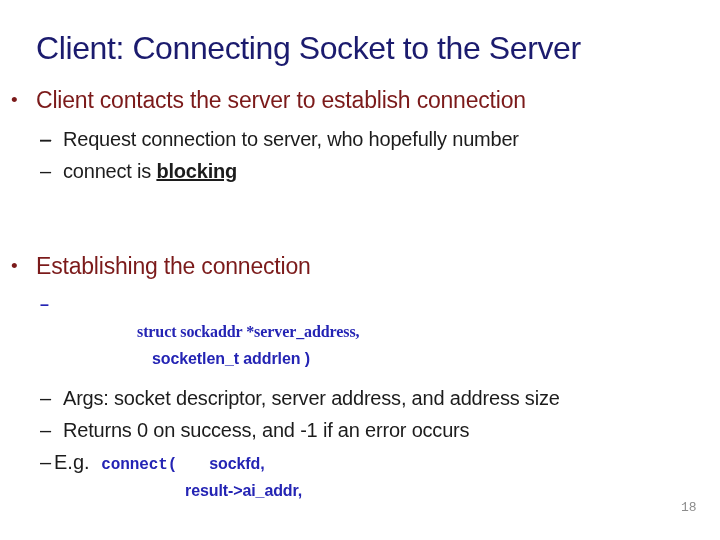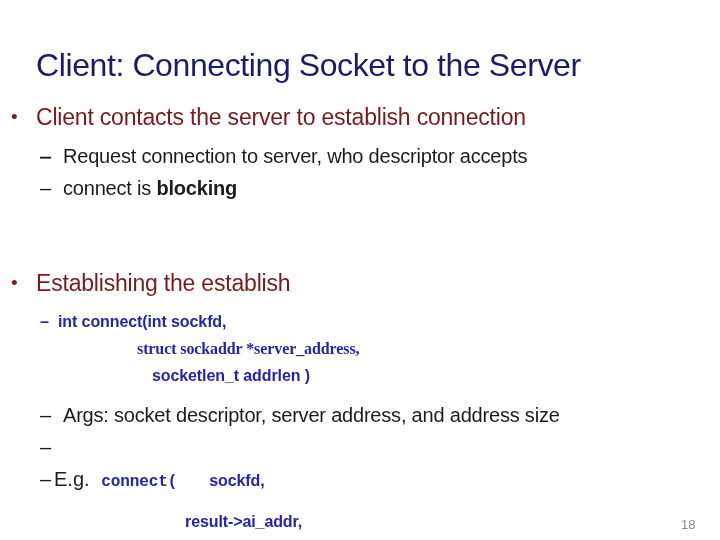--- a/index.html
+++ b/index.html
@@ -2,21 +2,21 @@
 <html><head>
 <meta charset="utf-8">
 <style>
   html, body { margin:0; padding:0; }
   body {
     width:720px; height:540px;
     background:#ffffff;
     font-family:"Liberation Sans", sans-serif;
     position:relative; overflow:hidden;
   }
-  .slide { position:absolute; inset:0; background:#ffffff;margin-top:17px; }
+  .slide { position:absolute; inset:0; background:#ffffff; }
 
   .title {
     position:absolute; left:36px; top:26px; width:660px;
     font-size:32px; line-height:44px; letter-spacing:-0.4px;
     color:#1B1B6E; white-space:nowrap;
   }
 
   .h1 {
     position:absolute; display:flex;
     color:#7B1A1A; font-size:23px; line-height:28px; letter-spacing:-0.2px;
@@ -28,45 +28,45 @@
 
   .sublist {
     position:absolute; list-style:none; margin:0; padding:0;
     color:#1C1C1C; font-size:20px; line-height:31.5px; letter-spacing:-0.2px;
     white-space:nowrap;
   }
   #list1 { left:40px; top:124px; }
   #list2 { left:40px; top:383px; }
   .sublist li { position:relative; padding-left:23px; }
   .sublist .marker { position:absolute; left:0; top:0; }
-  .em { font-weight:bold; }
+  .em { font-weight:bold; text-decoration:underline; }
 
   .code {
     font-weight:bold; color:#2424B4; font-size:16px; letter-spacing:-0.1px;
     white-space:nowrap;
   }
   .codeline { position:absolute; line-height:20px; }
   #code-l1 { left:40px; top:295px; padding-left:18px; }
   #code-l1 .marker { position:absolute; left:0; top:0; }
   #code-l2 { left:137px; top:322px;font-family:Liberation Serif, serif; }
   #code-l3 { left:152px; top:349px;text-align:center; }
 
   #eg-line {
     position:absolute; left:40px; top:449px; padding-left:14px;
     color:#1C1C1C; font-size:20px; line-height:26px; white-space:nowrap;
   }
   #eg-line .marker { position:absolute; left:0; top:0; }
   #eg-line .code.call { margin-left:6px;font-family:Liberation Mono, monospace; }
   #eg-line .code.arg  { margin-left:32px;text-align:right; }
-  #eg-l2 { left:185px; top:495px; }
+  #eg-l2 { left:185px; top:481px; }
   #eg-l3 { left:185px; top:508px; }
 
   .pagenum {
     position:absolute; left:681px; top:500px;
-    font-family:Liberation Sans, sans-serif;
+    font-family:Liberation Mono, monospace;
     font-size:13px; color:#8C8C8C;
   }
 </style>
 </head>
 <body>
 
 <div class="slide">
 
   <div class="title">Client: Connecting Socket to the Server</div>
 
@@ -77,51 +77,51 @@
 
   <ul class="sublist" id="list1">
     <li>
       <span class="marker">–</span>
     </li>
     <li>
       <span class="marker">–</span>
     </li>
     <li>
       <span class="marker">–</span>
-      <span>Request connection to server, who descriptor accepts</span>
+      <span>Request connection to server, who hopefully number</span>
     </li>
     <li>
       <span class="marker">–</span>
       <span>connect is </span><span class="em">blocking</span>
     </li>
   </ul>
 
   <div class="h1" id="bullet2">
     <span class="marker">•</span>
-    <span>Establishing the establish</span>
+    <span>Establishing the connection</span>
   </div>
 
   <div class="codeline code" id="code-l1">
     <span class="marker">–</span>
-    <span>int connect(int sockfd,</span>
   </div>
   <div class="codeline code" id="code-l2">
     <span>struct sockaddr *server_address,</span>
   </div>
   <div class="codeline code" id="code-l3">
     <span>socketlen_t addrlen  )</span>
   </div>
 
   <ul class="sublist" id="list2">
     <li>
       <span class="marker">–</span>
       <span>Args: socket descriptor, server address, and address size</span>
     </li>
     <li>
       <span class="marker">–</span>
+      <span>Returns 0 on success, and -1 if an error occurs</span>
     </li>
   </ul>
 
   <div id="eg-line">
     <span class="marker">–</span>
     <span>E.g. </span><span class="code call">connect(</span><span class="code arg">sockfd,</span>
   </div>
   <div class="codeline code" id="eg-l2">
     <span>result-&gt;ai_addr,</span>
   </div>

